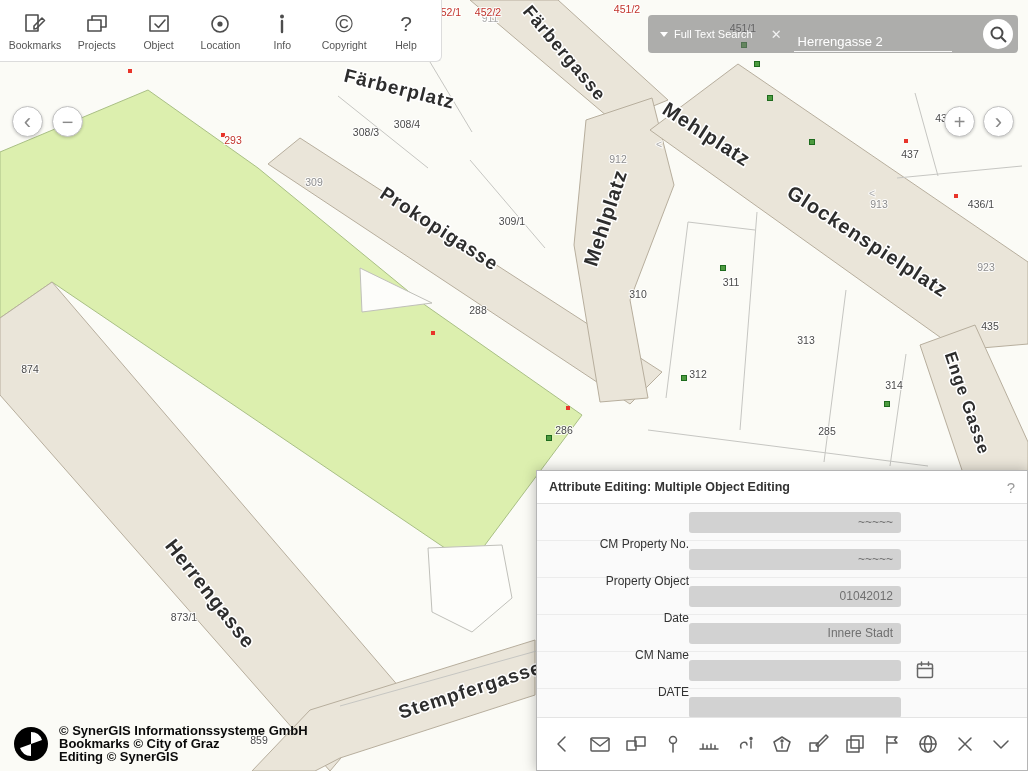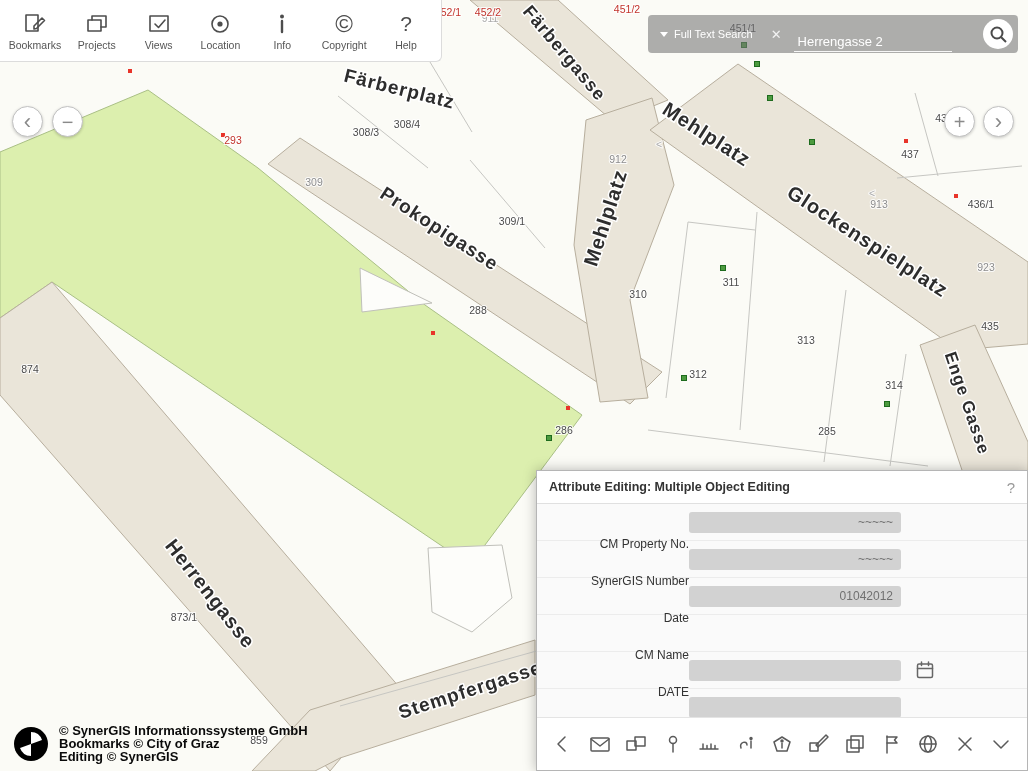--- a/index.html
+++ b/index.html
@@ -180,21 +180,21 @@
       </span>
       <span class="tlabel">Projects</span>
     </div>
     <div class="titem">
       <span class="ticon">
         <svg width="26" height="26" viewBox="0 0 26 26">
             <rect x="4" y="5" width="18" height="15"></rect>
             <path d="M9 13 l3.5 3.5 L19 9"></path>
           </svg>
       </span>
-      <span class="tlabel">Views</span>
+      <span class="tlabel">Object</span>
     </div>
     <div class="titem">
       <span class="ticon">
         <svg width="26" height="26" viewBox="0 0 26 26">
             <circle cx="13" cy="13" r="8"></circle>
             <circle cx="13" cy="13" r="2.6" fill="#4d4d4d" stroke="none"></circle>
           </svg>
       </span>
       <span class="tlabel">Location</span>
     </div>
@@ -257,29 +257,30 @@
   <div class="panel">
     <div class="phead">
       <span class="ptitle">Attribute Editing: Multiple Object Editing</span>
       <span class="phelp">?</span>
     </div>
     <div class="prow">
       <span class="plabel">CM Property No.</span>
       <span class="pinput">~~~~~</span>
     </div>
     <div class="prow">
-      <span class="plabel">SynerGIS Number</span>
+      <span class="plabel">Property Object</span>
       <span class="pinput">~~~~~</span>
     </div>
     <div class="prow">
       <span class="plabel">Date</span>
       <span class="pinput">01042012</span>
     </div>
     <div class="prow">
       <span class="plabel">CM Name</span>
+      <span class="pinput">Innere Stadt</span>
     </div>
     <div class="prow">
       <span class="plabel">DATE</span>
       <span class="pinput"></span>
       <span class="pcal">
         <svg width="20" height="20" viewBox="0 0 20 20">
           <rect x="2.5" y="4" width="15" height="13.5" rx="1.5"></rect>
           <path d="M2.5 8.5 H17.5 M6.5 2 V5.5 M13.5 2 V5.5"></path>
         </svg>
       </span>

